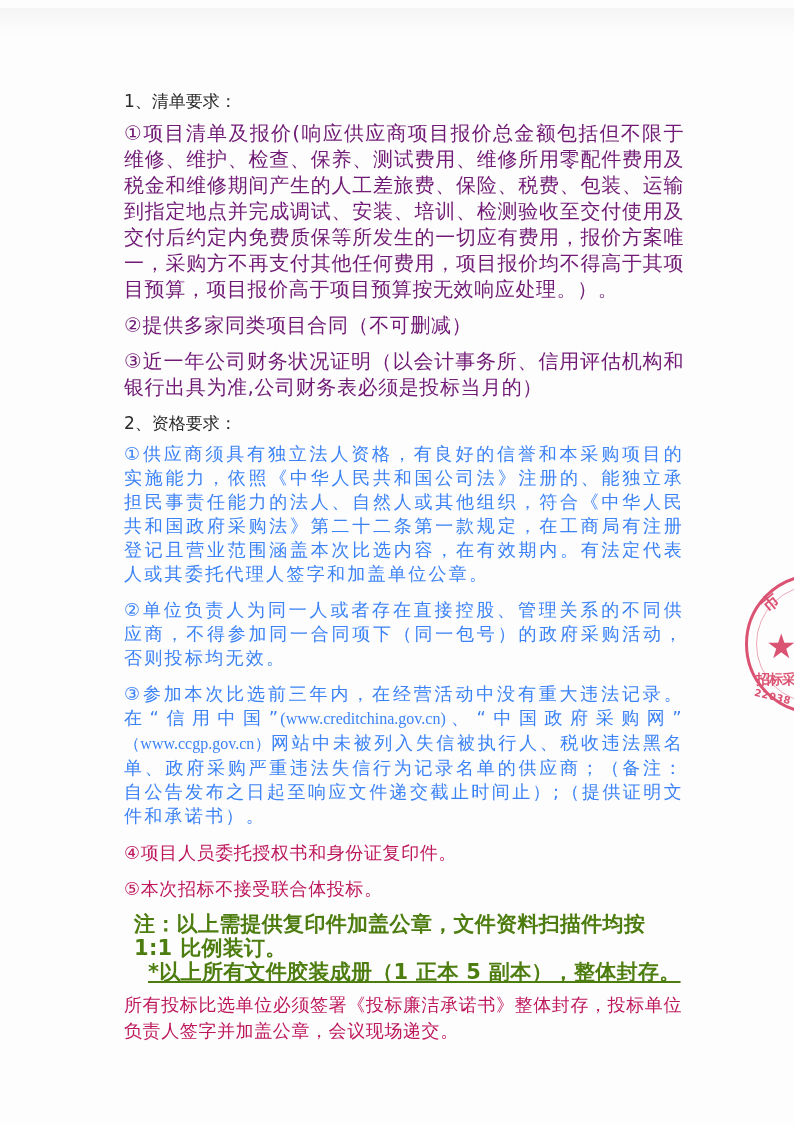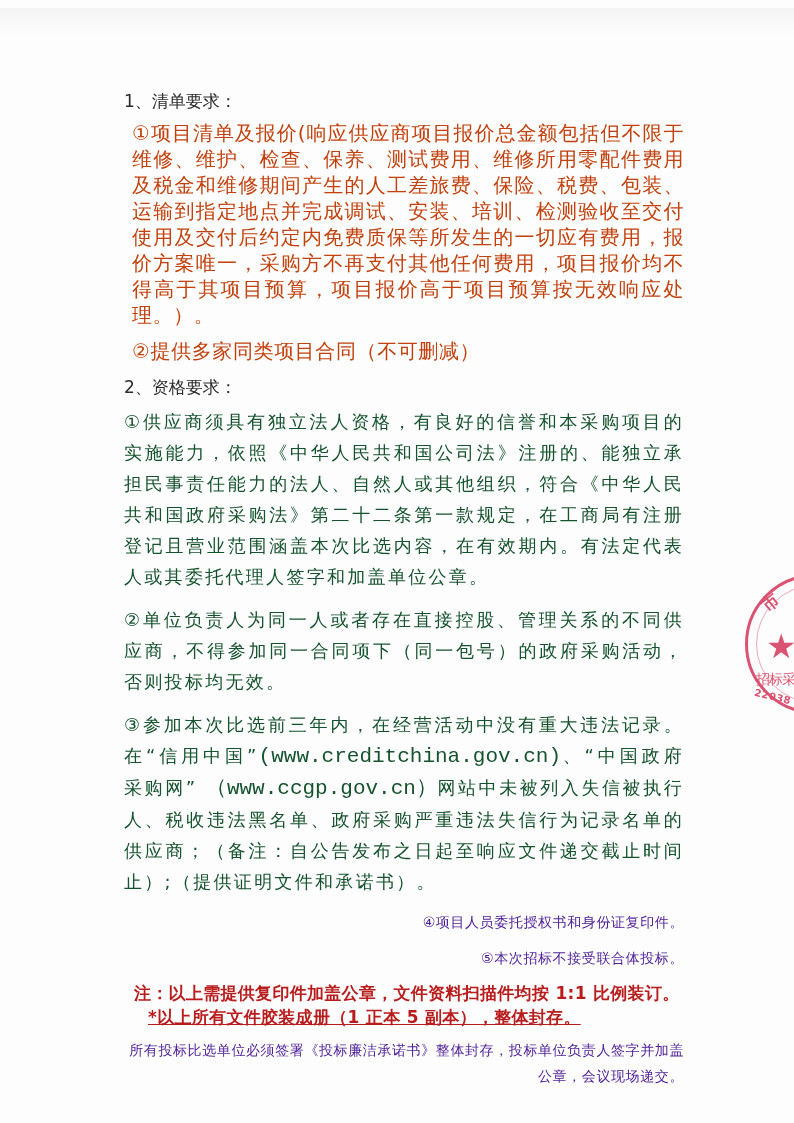--- a/index.html
+++ b/index.html
@@ -35,51 +35,50 @@
   }
   .heading {
     font-size: 17px;
     line-height: 26px;
     margin: 0 0 6px 0;
     color: #2b2b2b;
   }
   .para-lg {
     font-size: 20px;
     line-height: 26px;
-    margin: 0 0 10px 8px;
+    margin: 0 0 10px 0;
     letter-spacing: 0.6px;
     text-align: justify;
-    color: #c2410c;
+    color: #701a75;
   }
   .para-sm {
     font-size: 18px;
-    line-height: 31px;
+    line-height: 24px;
     margin: 0 0 12px 0;
     letter-spacing: 2.3px;
     text-align: justify;
-    color: #14532d;
+    color: #3b82f6;
   }
   .para-fin {
-    font-size: 14px;
+    font-size: 18px;
     line-height: 26px;
     margin: 0 0 10px 0;
     letter-spacing: 0.6px;
-    color: #4c1d95;
-    text-align: right;
+    color: #be185d;
   }
   .para-sm .mono {
-    font-family: Liberation Mono, monospace;
+    font-family: Liberation Serif, serif;
     letter-spacing: 0;
-    font-size: 21px;
+    font-size: 16px;
   }
   .note {
     font-weight: bold;
-    font-size: 17px;
+    font-size: 21px;
     line-height: 24px;
-    color: #b91c1c;
+    color: #4d7c0f;
     margin: 4px 3px 8px 10px;
     letter-spacing: 0.3px;
   }
   .note .line2 {
     display: block;
     padding-left: 14px;
     text-decoration: underline;
   }
   .stamp {
     position: absolute;
@@ -109,21 +108,21 @@
   .stamp .s-star {
     position: absolute;
     left: 18px; top: 52px;
     font-size: 34px;
     line-height: 34px;
   }
   .stamp .s-name {
     position: absolute;
     left: 8px; top: 94px;
     font-size: 14px;
-    font-weight: normal;
+    font-weight: bold;
     letter-spacing: -1px;
   }
   .stamp .s-code {
     position: absolute;
     left: 6px; top: 114px;
     font-size: 10px;
     font-weight: bold;
     transform: rotate(14deg);
     letter-spacing: 0.5px;
   }
@@ -132,20 +131,21 @@
 <body>
 
 <div class="page">
   <div class="bleed"></div>
 
   <div class="content">
 
     <div class="heading">1、清单要求：</div>
     <p class="para-lg">①项目清单及报价(响应供应商项目报价总金额包括但不限于维修、维护、检查、保养、测试费用、维修所用零配件费用及税金和维修期间产生的人工差旅费、保险、税费、包装、运输到指定地点并完成调试、安装、培训、检测验收至交付使用及交付后约定内免费质保等所发生的一切应有费用，报价方案唯一，采购方不再支付其他任何费用，项目报价均不得高于其项目预算，项目报价高于项目预算按无效响应处理。）。</p>
     <p class="para-lg">②提供多家同类项目合同（不可删减）</p>
+    <p class="para-lg">③近一年公司财务状况证明（以会计事务所、信用评估机构和银行出具为准,公司财务表必须是投标当月的）</p>
 
     <div class="heading">2、资格要求：</div>
     <p class="para-sm">①供应商须具有独立法人资格，有良好的信誉和本采购项目的实施能力，依照《中华人民共和国公司法》注册的、能独立承担民事责任能力的法人、自然人或其他组织，符合《中华人民共和国政府采购法》第二十二条第一款规定，在工商局有注册登记且营业范围涵盖本次比选内容，在有效期内。有法定代表人或其委托代理人签字和加盖单位公章。</p>
     <p class="para-sm">②单位负责人为同一人或者存在直接控股、管理关系的不同供应商，不得参加同一合同项下（同一包号）的政府采购活动，否则投标均无效。</p>
     <p class="para-sm">
       <span>③参加本次比选前三年内，在经营活动中没有重大违法记录。在“信用中国”</span><span class="mono">(www.creditchina.gov.cn)</span><span>、“中国政府采购网”</span>
       <span class="mono">（www.ccgp.gov.cn）</span><span>网站中未被列入失信被执行人、税收违法黑名单、政府采购严重违法失信行为记录名单的供应商；（备注：自公告发布之日起至响应文件递交截止时间止）;（提供证明文件和承诺书）。</span>
     </p>
     <p class="para-fin">④项目人员委托授权书和身份证复印件。</p>
     <p class="para-fin">⑤本次招标不接受联合体投标。</p>

